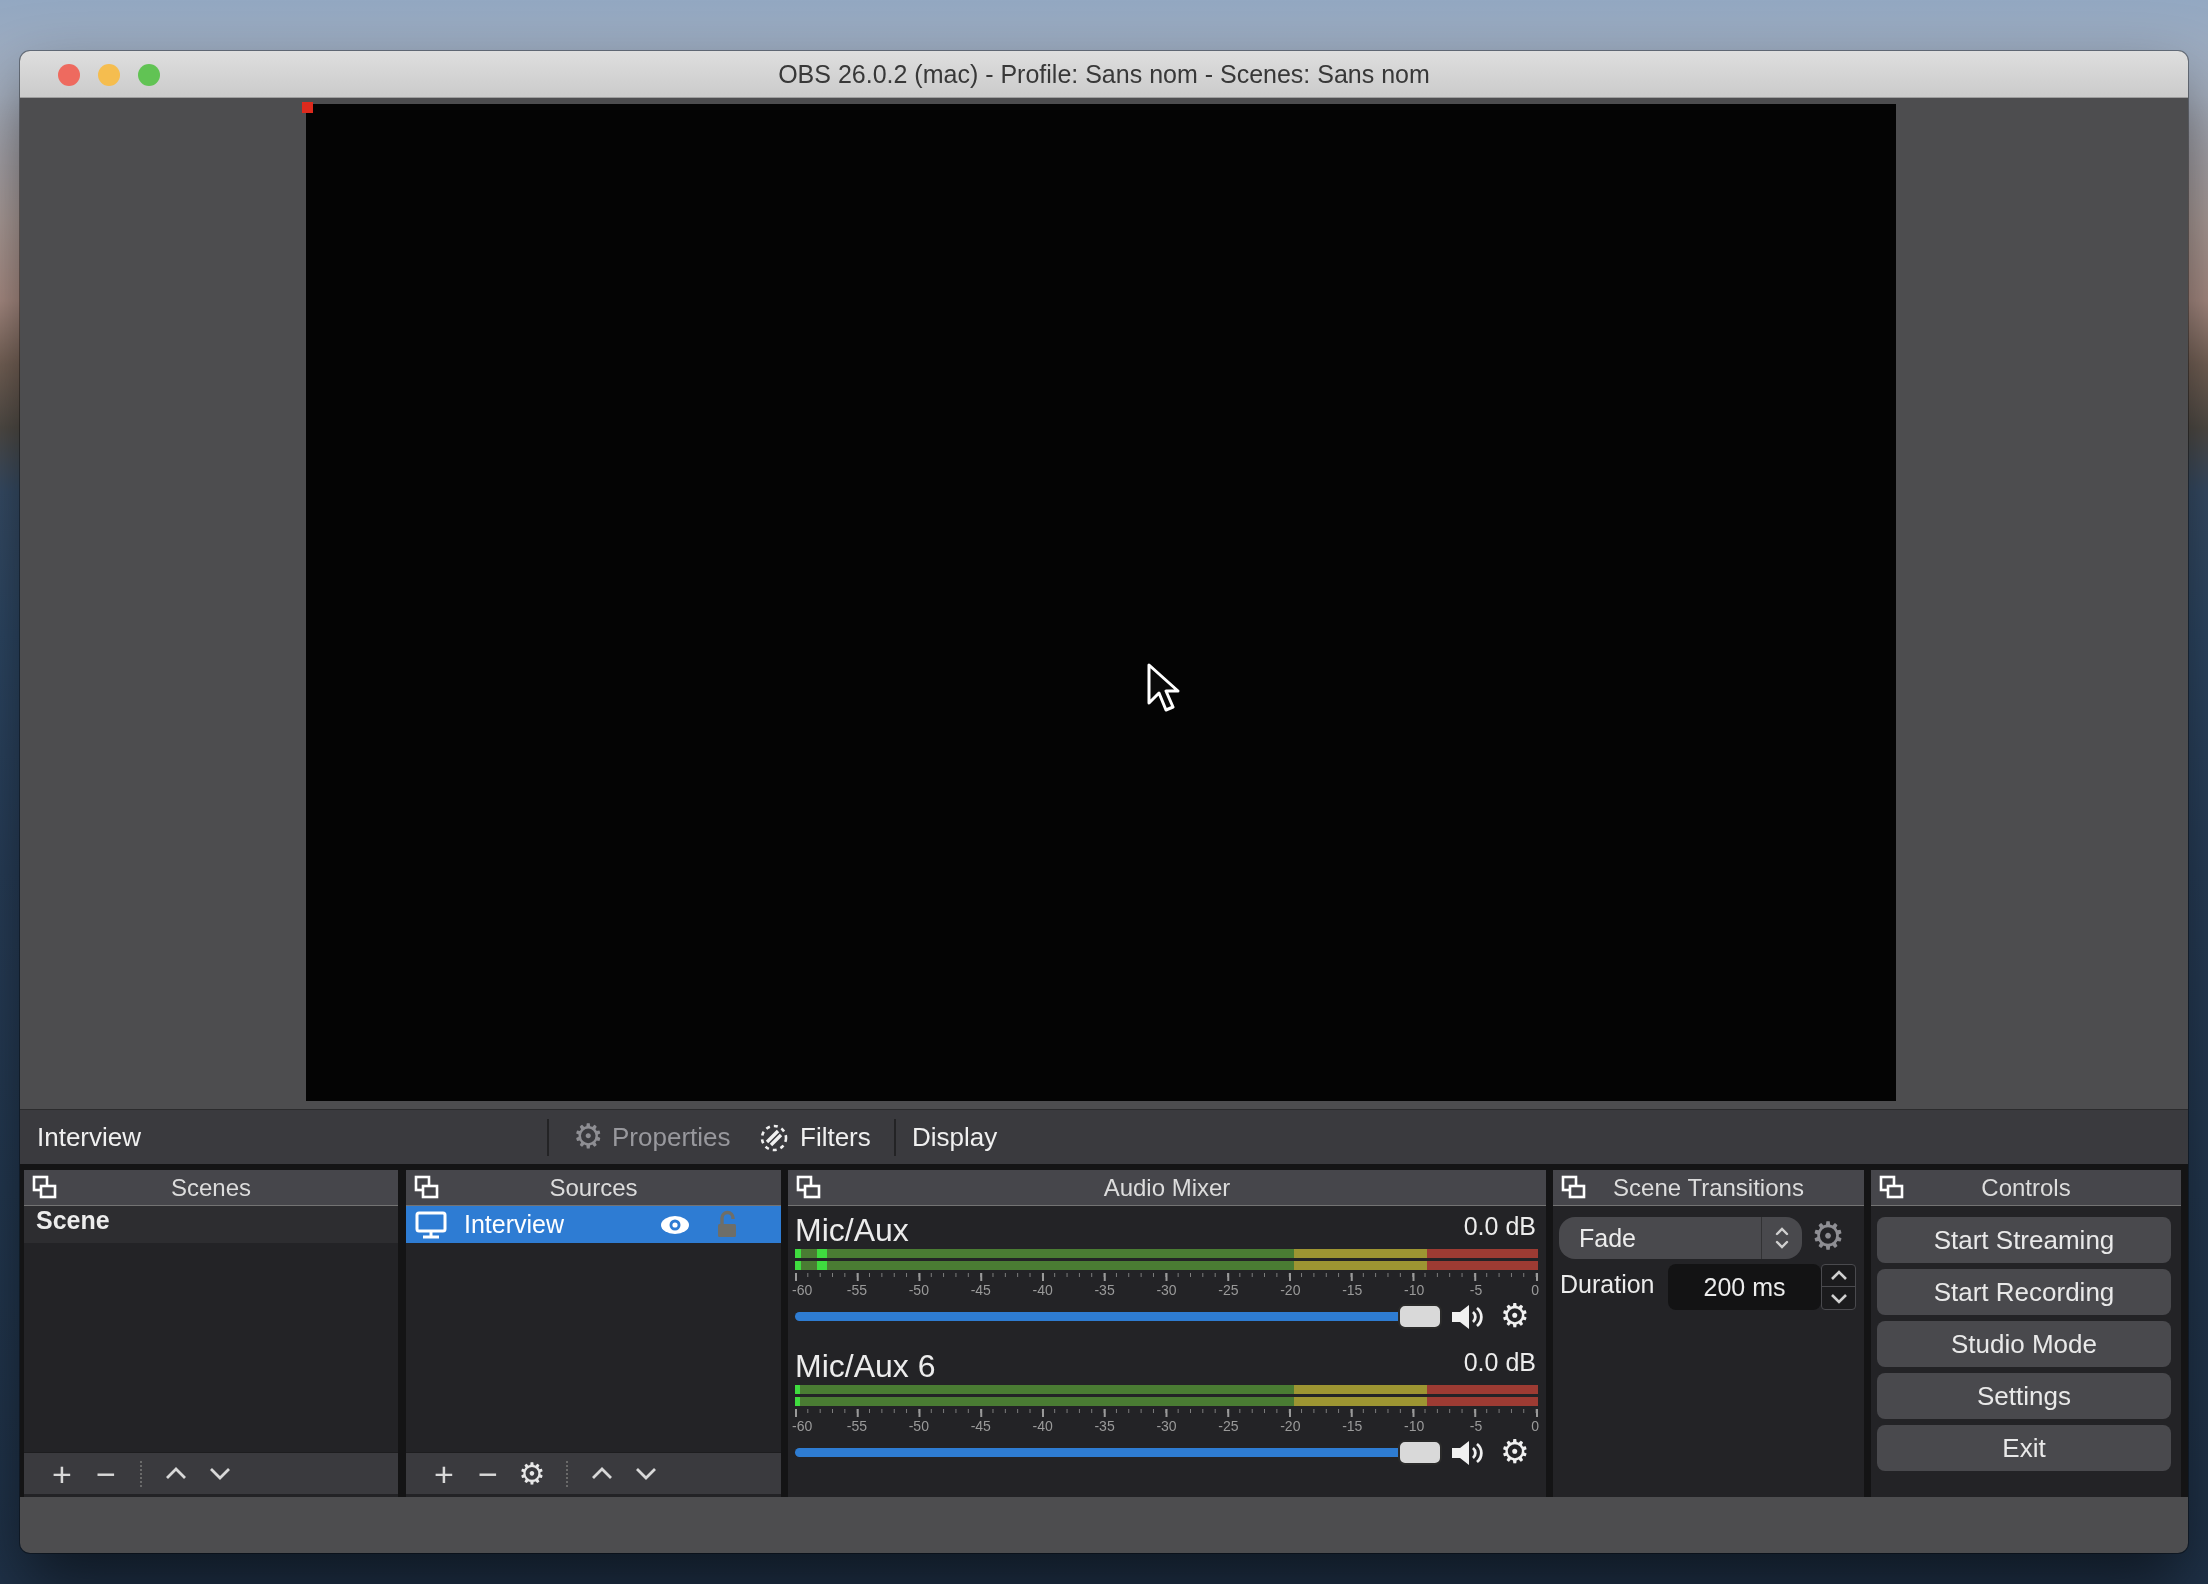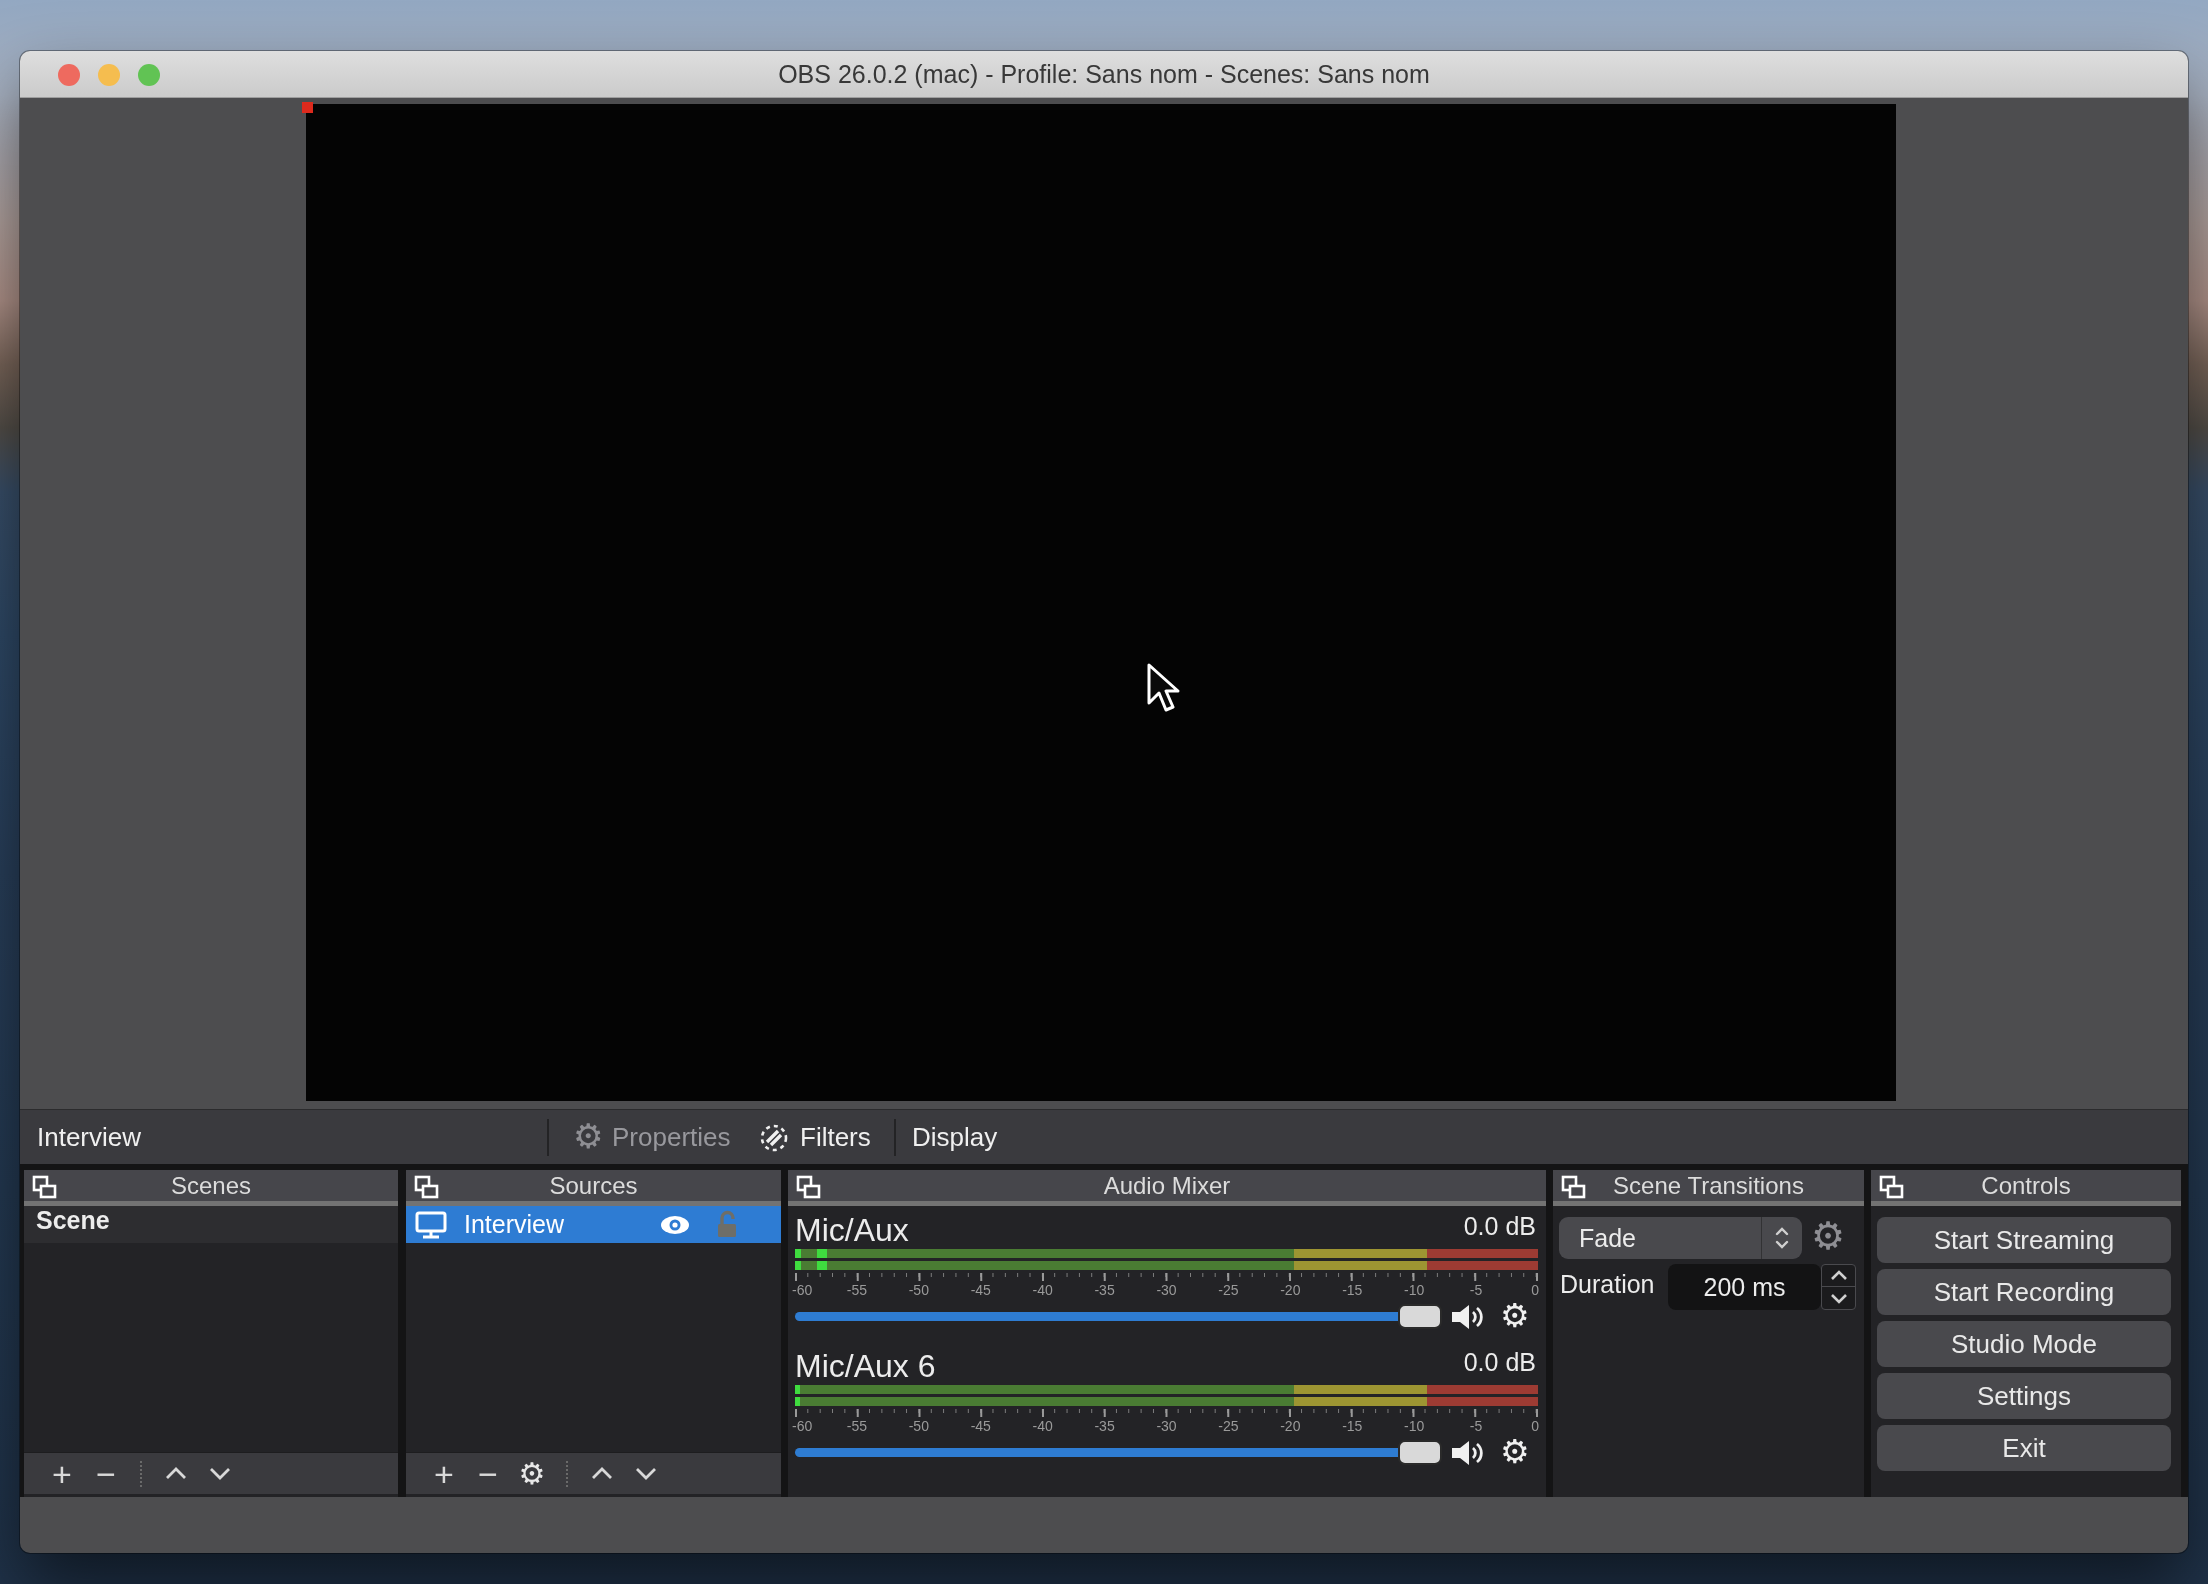--- a/index.html
+++ b/index.html
@@ -49,21 +49,21 @@
     position:absolute; left:1001px; top:7px; width:573px; height:42px;
     background:#454549; border-radius:7px; display:flex; align-items:center;
   }
   .device-select .val { flex:1; padding-left:20px; color:#ececec; font-size:25px; white-space:nowrap; overflow:hidden; }
   .device-select .spin { width:41px; height:100%; border-left:1px solid #2c2c2e; display:flex; align-items:center; justify-content:center; }
   
   .dock { position:absolute; left:0; top:1113px; width:100%; height:333px; background:#141415; }
   .panel { position:absolute; top:1119px; height:327px; background:#232326; }
   .panel-header {
     position:absolute; left:0; top:0; width:100%; height:36px;
-    background:#46464b; border-bottom:5px solid #737373;
+    background:#46464b; border-bottom:1px solid #737373;
   }
   .panel-header .ph-title {
     position:absolute; width:100%; text-align:center; top:50%; transform:translateY(-50%);
     color:#dcdcdc; font-size:24px;
   }
   .popout { position:absolute; left:8px; top:5px; }
   .panel-body { position:absolute; left:0; top:36px; right:0; bottom:0; }
   .list-row { position:absolute; left:0; top:0; width:100%; height:37px; background:#2d2d30;
               display:flex; color:#ececec; font-size:25px;font-weight:bold; }
   .list-row .row-label { padding-left:12px; }
@@ -98,21 +98,21 @@
   .db-label:first-child { transform:translateX(-15%); }
   .db-label:last-child  { transform:translateX(-85%); }
   .slider-row { position:absolute; left:0; width:100%; height:30px; }
   .groove { position:absolute; left:0; top:10px; width:635px; height:9px; border-radius:5px; background:#2e7cd2; }
   .handle { position:absolute; left:603px; top:2px; width:44px; height:25px; background:#d9d9d9;
             border:2px solid #2a2a2a; border-radius:7px; }
   .spk { position:absolute; left:655px; top:1px; }
   .mix-gear { position:absolute; left:705px; top:-3px; color:#f0f0f0; font-size:33px; }
   
   .fade-select { position:absolute; left:6px; top:11px; width:243px; height:42px;
-                 background:#49494d; border-radius:9px; display:flex; align-items:center; }
+                 background:#49494d; border-radius:16px; display:flex; align-items:center; }
   .fade-select .val { flex:1; padding-left:20px; color:#ececec; font-size:25px; }
   .fade-select .spin { width:41px; height:100%; border-left:1px solid #323234; display:flex; align-items:center; justify-content:center; }
   .trans-gear { position:absolute; left:258px; top:11px; color:#8e8e93; font-size:38px; }
   .duration-label { position:absolute; left:7px; top:64px; color:#ececec; font-size:25px; }
   .duration-input { position:absolute; left:115px; top:58px; width:153px; height:46px;
                     background:#131314; border-radius:8px; color:#ececec; font-size:25px;
                     display:flex; align-items:center; justify-content:center; }
   .steppers { position:absolute; left:268px; top:58px; width:35px; height:46px;
               border:1px solid #4a4a4e; border-radius:4px; background:#1b1b1d; }
   .stepper { width:100%; height:50%; display:flex; align-items:center; justify-content:center; }

